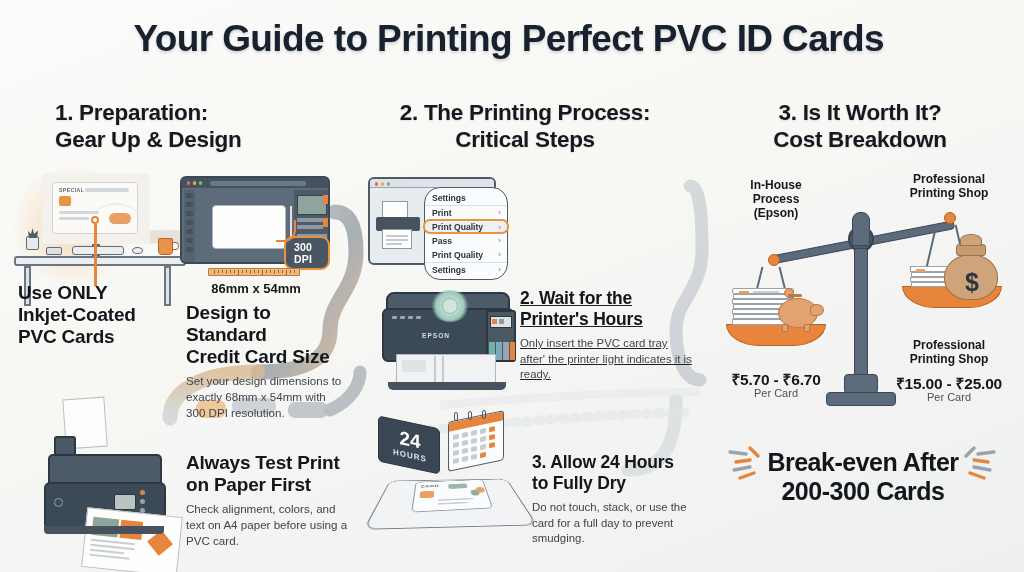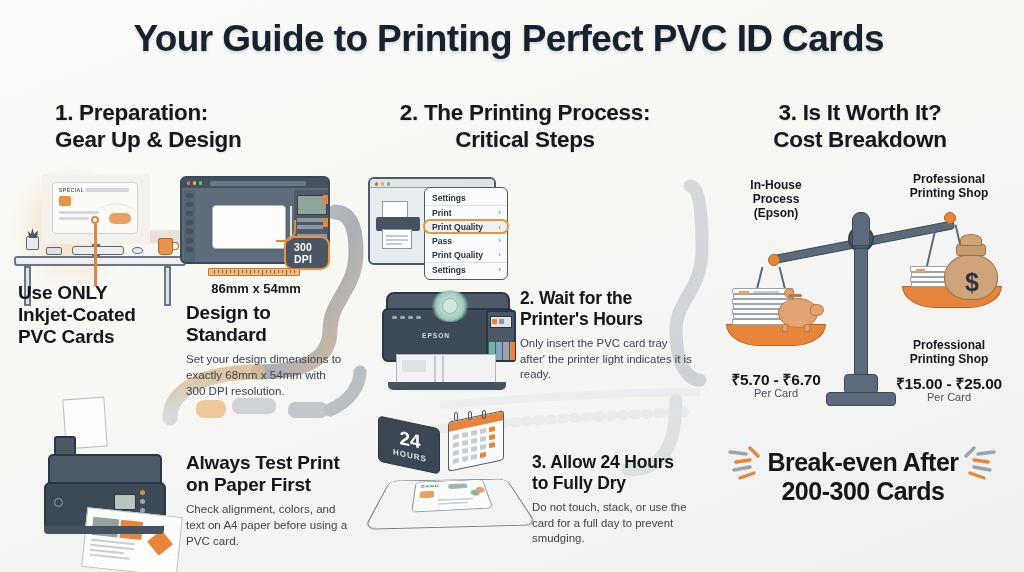--- a/index.html
+++ b/index.html
@@ -70,21 +70,21 @@
 
   
   .pr-body{ position:absolute; background:#3c4957; border:2px solid #2d3744; border-radius:6px;}
   .pr-top{ position:absolute; background:#4d5b69; border:2px solid #2d3744; border-radius:5px;}
   .paper{ position:absolute; background:#fdfdfb; border:1.6px solid #b9bfc5;}
   .pr-screen{ position:absolute; background:#b9c4c0; border:1.6px solid #2d3744; border-radius:2px;}
 
   
   .dlg{ position:absolute; background:#e9ecef; border:2px solid #4d5a67; border-radius:6px; overflow:hidden;}
   .dlg-bar{ position:absolute; left:0; right:0; top:0; height:9px; background:#dfe3e7; border-bottom:1.5px solid #9aa4ad;}
-  .menu{ position:absolute; background:#fbfcfd; border:1.8px solid #4d5a67; border-radius:6px; }
+  .menu{ position:absolute; background:#fbfcfd; border:1.8px solid #4d5a67; border-radius:16px; }
   .mi{ position:relative; height:14px; line-height:14px; font-size:8.6px; font-weight:bold;
        color:#2b333c; padding:0 7px; }
   .mi .ch{ position:absolute; right:6px; top:0; font-size:8px; color:#6d7681; font-weight:normal;}
   .mi.sep{ border-top:1px solid #dadfe4; }
   .mi.hl{ background:#eef1f4; border:2px solid #e8953f; border-radius:7px; margin:0 -2px; height:15px; line-height:12px;}
 
   
   .ep-label{ position:absolute; font-size:6.6px; letter-spacing:1px; color:#d7dde2; font-weight:bold;}
   .signal{ position:absolute; border-radius:50%; background:radial-gradient(circle,#dff3ea 0%,#9dc9bb 55%,rgba(157,201,187,0) 72%);}
   .iso-sign{ position:absolute; background:#3a4654; border:1.8px solid #2c3642; border-radius:5px; transform:skewY(12deg);}
@@ -259,20 +259,21 @@
       <i style="left:69px;height:3px;"></i>
       <i style="left:73px;height:3px;"></i>
     <i style="left:77px;height:5px;"></i>
       <i style="left:81px;height:3px;"></i>
       <i style="left:85px;height:3px;"></i>
   </div>
   <div class="abs" style="left:186px;top:281px;width:140px;text-align:center;font-size:13px;font-weight:bold;color:#15181d;">86mm x 54mm</div>
 
   <div class="abs" style="left:186px;top:302px;width:160px;">
     <div class="blk-title">Design to Standard</div>
+    <div class="blk-title">Credit Card Size</div>
     <div class="blk-body">Set your design dimensions to exactly 68mm x 54mm with 300 DPI resolution.</div>
   </div>
 
   <div class="abs" style="left:28px;top:398px;width:160px;height:160px;">
     <div class="paper" style="left:36px;top:0;width:42px;height:50px;transform:rotate(-4deg);"></div>
     <div class="abs" style="left:26px;top:38px;width:22px;height:26px;background:#4b5966;border:2px solid #2d3744;border-radius:3px;"></div>
     <div class="pr-top" style="left:20px;top:56px;width:114px;height:34px;"></div>
     <div class="pr-body" style="left:16px;top:84px;width:122px;height:48px;"></div>
     <div class="pr-screen" style="left:86px;top:96px;width:22px;height:16px;"></div>
     <div class="abs" style="left:112px;top:92px;width:5px;height:5px;border-radius:50%;background:#e8853c;"></div>
@@ -362,21 +363,21 @@
     <div class="abs" style="left:125px;top:54px;width:6px;height:18px;background:#9aa4ae;"></div>
     <div class="abs" style="left:132px;top:54px;width:5px;height:18px;background:#e8853c;"></div>
 
     <div class="abs" style="left:18px;top:66px;width:100px;height:30px;background:#f1f2f3;border:1.6px solid #aeb5bc;"></div>
     <div class="abs" style="left:24px;top:72px;width:24px;height:12px;background:#dfe3e6;"></div>
     <div class="abs" style="left:56px;top:68px;width:2px;height:26px;background:#c3cad1;"></div>
     <div class="abs" style="left:64px;top:68px;width:2px;height:26px;background:#c3cad1;"></div>
     <div class="abs" style="left:10px;top:94px;width:118px;height:8px;background:#46535f;border-radius:0 0 5px 5px;"></div>
   </div>
 
-  <div class="abs" style="left:520px;top:288px;width:172px;">
+  <div class="abs" style="left:520px;top:288px;width:172px;text-decoration:underline;">
     <div class="step-title">
       <span>2.</span>
       <span>Wait for the</span>
     </div>
     <div class="step-title">Printer's Hours</div>
     <div class="step-body">Only insert the PVC card tray after' the printer light indicates it is ready.</div>
   </div>
 
   <div class="abs" style="left:372px;top:414px;width:160px;height:140px;">
 

